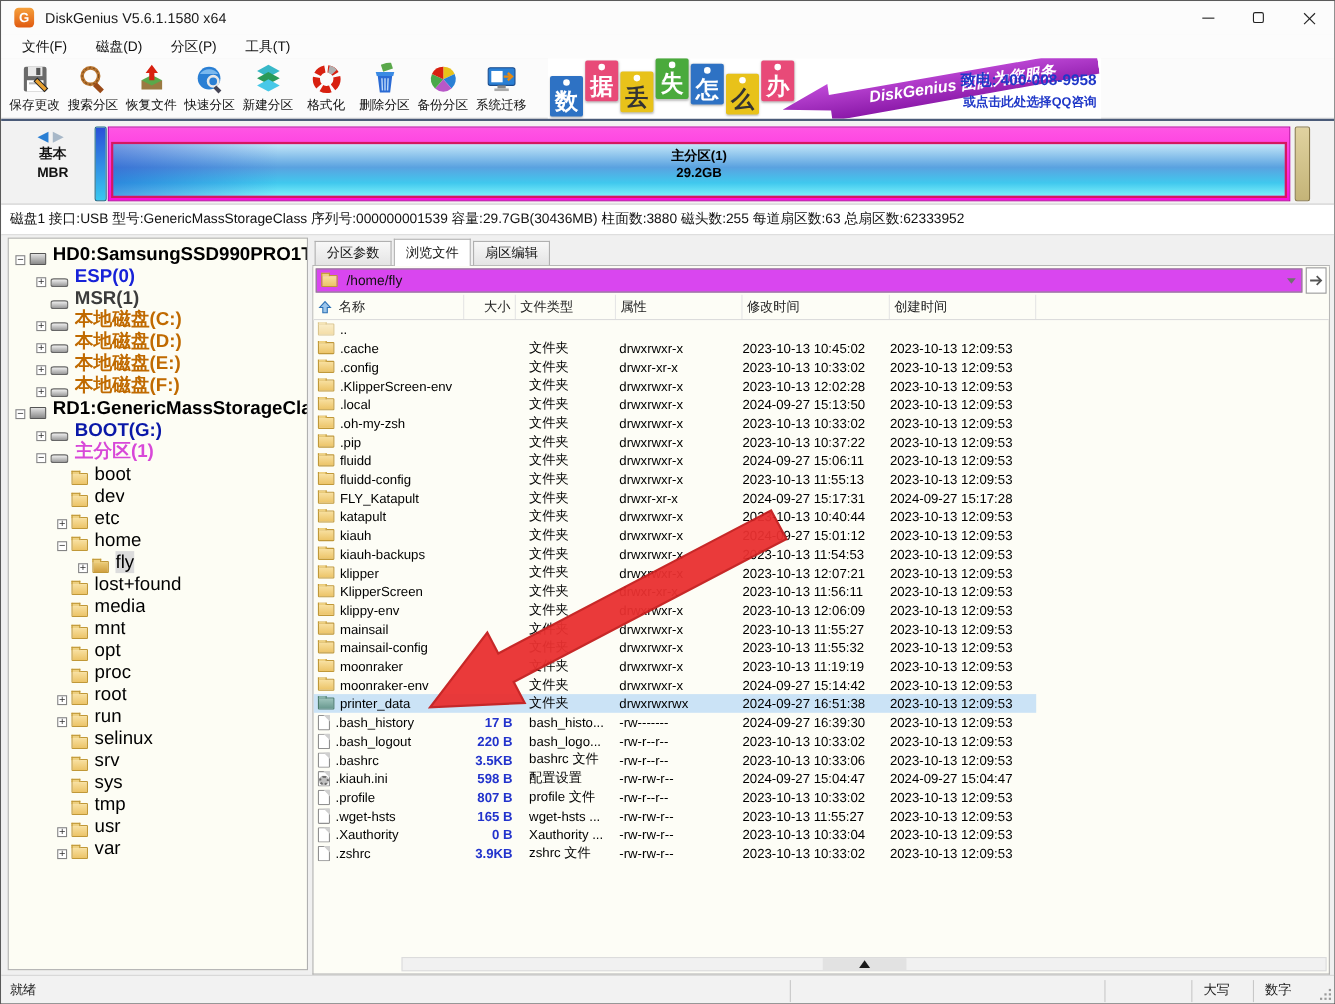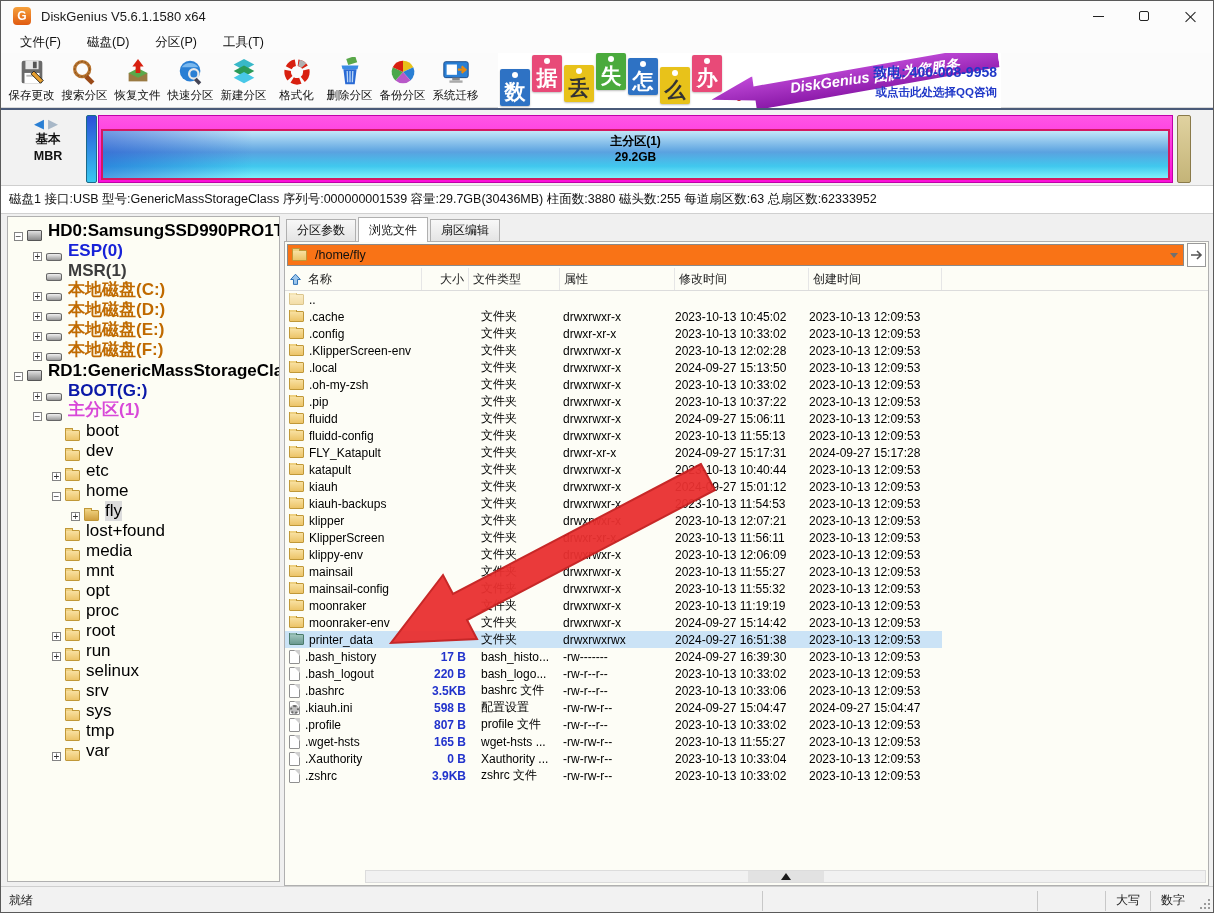--- a/index.html
+++ b/index.html
@@ -91,21 +91,21 @@
 
   
   #rightpanel { position:absolute; left:283px; top:2px; width:925px; height:670px; }
   #tabs { display:flex; align-items:flex-end; height:26px; padding-left:2px; border-bottom:1px solid #b0b0b0; }
   .tab { height:22px; padding:0 10px; display:flex; align-items:center; font-size:12px; color:#111; background:linear-gradient(#f8f8f8,#e4e4e4); border:1px solid #b0b0b0; border-bottom:none; margin-right:2px; }
   .tab.active { background:#fff; height:25px; margin-bottom:-1px; }
   #whitebox { position:relative; height:644px; background:#fdfdf6; border:1px solid #b0b0b0; border-top:none; }
 
   
   #pathrow { display:flex; align-items:center; height:26px; padding:2px 2px 2px 2px; background:#fdfdf6; }
-  #pathcombo { flex:1; height:22px; border:1px solid #8a8a8a; background:#f97316; display:flex; align-items:center; padding-left:4px; }
+  #pathcombo { flex:1; height:22px; border:1px solid #8a8a8a; background:#d946ef; display:flex; align-items:center; padding-left:4px; }
   #pathtext { font-size:12.5px; color:#111; margin-left:8px; flex:1; }
   #combo-chevron { width:18px; align-self:stretch; display:flex; align-items:center; justify-content:center; }
   #combo-chevron::before { content:""; width:0; height:0; border-left:4px solid transparent; border-right:4px solid transparent; border-top:5px solid #707070; }
   #gobtn { width:19px; height:24px; margin-left:3px; border:1px solid #999; background:#fff; display:flex; align-items:center; justify-content:center; }
 
   
   #listheader { display:flex; height:23px; align-items:center; border-bottom:1px solid #dcdcdc; background:#fdfdf6; font-size:12px; color:#222; }
   .hc { height:100%; display:flex; align-items:center; border-right:1px solid #e6e6e6; padding:0 4px; }
   .h-name { width:137px; gap:6px; } .h-size { width:47px; justify-content:flex-end; }
   .h-type { width:91px; } .h-attr { width:115px; } .h-mtime { width:134px;font-family:Liberation Mono, monospace; } .h-ctime { width:133px; }
@@ -123,21 +123,21 @@
   .f-attr { width:115px; padding-left:3px; }
   .f-mtime { width:134px; }
   .f-ctime { width:133px; }
 
   
   #hscroll { position:absolute; left:80px; right:2px; bottom:2px; height:13px; background:#f1f1f1; border:1px solid #dcdcdc; display:flex; align-items:center; justify-content:center; }
   #hthumb { width:76px; height:11px; background:#e2e2e2; display:flex; align-items:center; justify-content:center; }
   #hthumb .tri { width:0; height:0; border-left:5px solid transparent; border-right:5px solid transparent; border-bottom:7px solid #1a1a1a; }
 
   
-  #statusbar { height:28px; background:#f2f2f2; border-top:1px solid #cfcfcf; display:flex; align-items:center; font-size:12px; color:#222; }
+  #statusbar { height:28px; background:#f2f2f2; border-top:1px solid #cfcfcf; display:flex; align-items:center; font-size:12px; color:#222;gap:11px; }
   #status-ready { padding-left:8px; flex:1; }
   .scell { height:20px; border-left:1px solid #c8c8c8; display:flex; align-items:center; justify-content:center; }
   #scell-a { width:275px; } #scell-b { width:68px; }
   #scell-caps { width:45px; } #scell-num { width:45px; }
   #grip { width:18px; height:20px; position:relative; }
   #grip::before { content:""; position:absolute; right:3px; bottom:2px; width:2px; height:2px; background:#9a9a9a; box-shadow:-4px 0 #9a9a9a,-8px 0 #9a9a9a,0 -4px #9a9a9a,-4px -4px #9a9a9a,0 -8px #9a9a9a; }
 
   
   #red-arrow { position:absolute; left:0; top:0; pointer-events:none; z-index:40; }
 
@@ -503,20 +503,26 @@
           <span class="tlabel">sys</span>
         </div>
 
         <div class="trow">
           <span class="t-ind" style="width: 38px;"></span>
           <span class="expand none"></span>
           <i class="tic ic-folder"></i>
           <span class="tlabel">tmp</span>
         </div>
 
+        <div class="trow">
+          <span class="t-ind" style="width: 38px;"></span>
+          <span class="expand plus"></span>
+          <i class="tic ic-folder"></i>
+          <span class="tlabel">usr</span>
+        </div>
 
         <div class="trow">
           <span class="t-ind" style="width: 38px;"></span>
           <span class="expand plus"></span>
           <i class="tic ic-folder"></i>
           <span class="tlabel">var</span>
         </div>
       </div>
 
     <div id="rightpanel">

